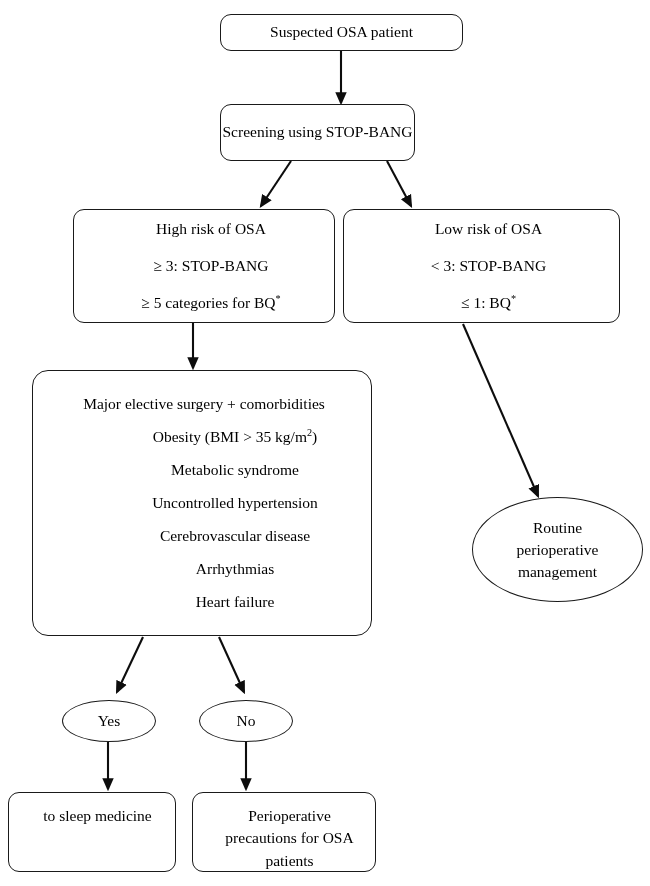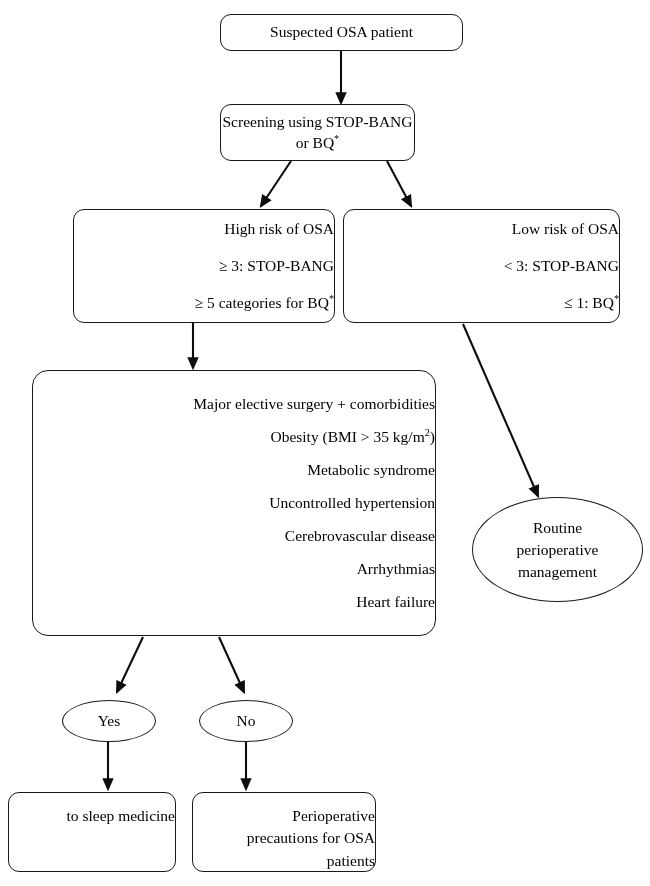--- a/index.html
+++ b/index.html
@@ -41,21 +41,21 @@
   }
   .ell {
     border-radius: 50%;
     align-items: center;
     text-align: left;
   }
   .center-txt {
     text-align: center;
   }
   .left-txt {
-    text-align: right;
+    text-align: center;
   }
   .line {
     display: block;
     font-size: 15.5px;
     line-height: 1.30;
     white-space: nowrap;
   }
   .spaced .line {
     margin-bottom: 17px;
   }
@@ -115,36 +115,35 @@
 
     <line x1="246" y1="742" x2="246" y2="789" stroke="#0d0d0d" stroke-width="2.1" marker-end="url(#ah)"></line>
   </svg>
 
   <div class="node rbox center-txt" style="left:220px; top:14px; width:243px; height:37px;">
     <span class="line">Suspected OSA patient</span>
   </div>
 
   <div class="node rbox center-txt" style="left:220px; top:104px; width:195px; height:57px;">
     <span class="line">Screening using STOP-BANG</span>
-    <span class="line"><span>or BQ</span><sup>*</sup></span>
   </div>
 
   <div class="node rbox left-txt spaced" style="left:73px; top:209px; width:262px; height:114px; padding:0 0 0 14px;">
     <span class="line">High risk of OSA</span>
     <span class="line">≥ 3: STOP-BANG</span>
     <span class="line"><span>≥ 5 categories for BQ</span><sup>*</sup></span>
   </div>
 
   <div class="node rbox left-txt spaced" style="left:343px; top:209px; width:277px; height:114px; padding:0 0 0 14px;">
     <span class="line">Low risk of OSA</span>
     <span class="line">&lt; 3: STOP-BANG</span>
     <span class="line"><span>≤ 1: BQ</span><sup>*</sup></span>
   </div>
 
-  <div class="node rbox left-txt listbox" style="left:32px; top:370px; width:404px; height:266px; padding:0 0 0 4px; border-radius:16px;">
+  <div class="node rbox left-txt listbox" style="left:32px; top:370px; width:340px; height:266px; padding:0 0 0 4px; border-radius:16px;">
     <span class="line">Major elective surgery + comorbidities</span>
     <span class="line indent"><span>Obesity (BMI &gt; 35 kg/m</span><sup>2</sup><span>)</span></span>
     <span class="line indent">Metabolic syndrome</span>
     <span class="line indent">Uncontrolled hypertension</span>
     <span class="line indent">Cerebrovascular disease</span>
     <span class="line indent">Arrhythmias</span>
     <span class="line indent">Heart failure</span>
   </div>
 
   <div class="node ell" style="left:472px; top:497px; width:171px; height:105px;">

